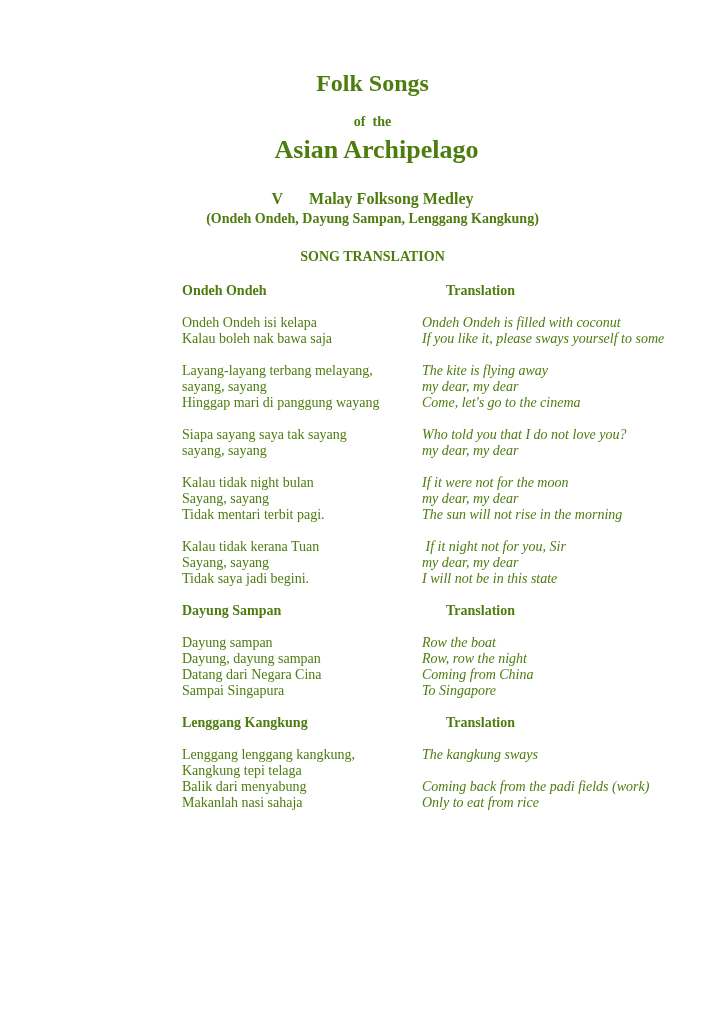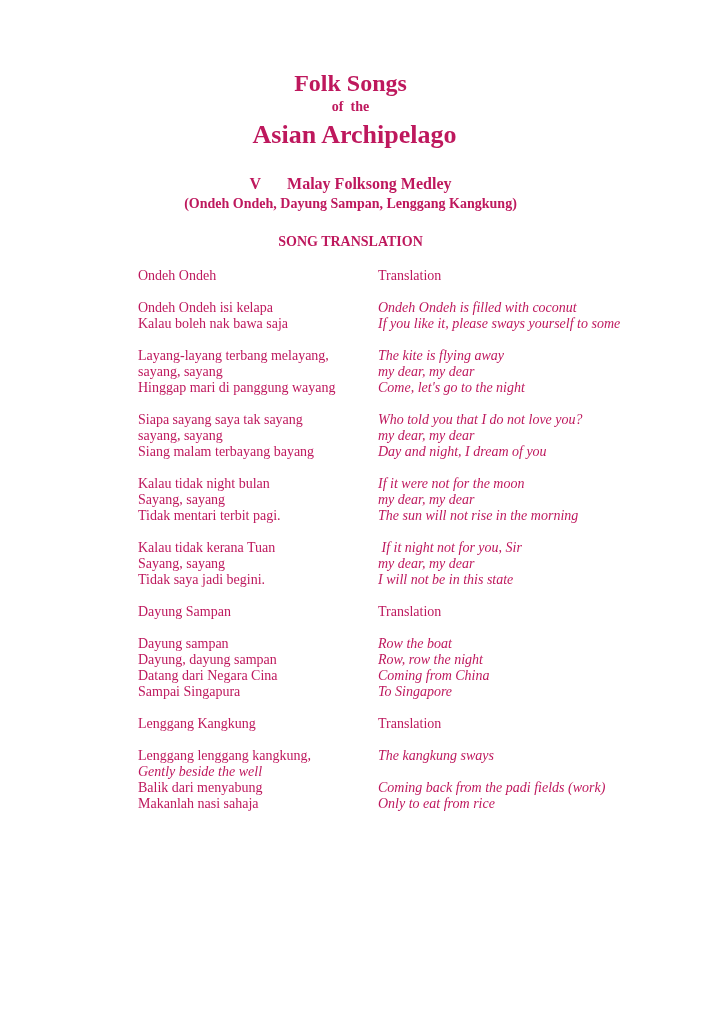--- a/index.html
+++ b/index.html
@@ -1,43 +1,44 @@
 <!DOCTYPE html>
 <html><head>
 <meta charset="utf-8">
 <style>
   * { box-sizing: border-box; }
   html, body { margin: 0; padding: 0; background: #ffffff; }
   .page {
     width: 701px;
     height: 1024px;
     background: #ffffff;
-    color: #be185d;
+    color: #4d7c0f;
     font-family: "Liberation Serif", serif;
     padding-top: 70px;
     overflow: hidden;
+    padding-left: 44px;
   }
   .center { text-align: center; }
   .title-main  { font-size: 24px; font-weight: bold; line-height: 1.1; }
-  .title-of    { font-size: 14px; font-weight: bold; line-height: 16px; margin-top: 3px; white-space: pre; }
+  .title-of    { font-size: 14px; font-weight: bold; line-height: 16px; margin-top: 18px; white-space: pre; }
   .title-sub   { font-size: 26px; font-weight: bold; line-height: 1.1; margin-top: 6px; margin-left: 8px; }
   .medley      { font-size: 16px; font-weight: bold; margin-top: 25px; line-height: 18px; }
   .medley .num { margin-right: 26px; }
   .medley-subtitle { font-size: 14px; font-weight: bold; margin-top: 3px; line-height: 16px; }
   .section-heading { font-size: 14px; font-weight: bold; margin-top: 22px; line-height: 16px; }
   .content {
     margin-left: 138px;
     padding-right: 24px;
     margin-top: 18px;
     font-size: 14px;
     line-height: 16px;
   }
   .row { display: grid; grid-template-columns: 240px 1fr; }
   .row span { white-space: pre-wrap; }
-  .header-row { font-weight: normal; margin-bottom: 16px; }
+  .header-row { font-weight: bold; margin-bottom: 16px; gap: 24px; }
   .stanza { margin-bottom: 16px; }
   .trans { font-style: italic; }
   .song.gap-before { margin-top: 16px; }
 </style>
 </head>
 <body>
 
 <div class="page">
 
   <div class="center title-main">Folk Songs</div>
@@ -72,35 +73,31 @@
         <div class="row">
           <span class="orig">Layang-layang terbang melayang,</span>
           <span class="trans">The kite is flying away</span>
         </div>
         <div class="row">
           <span class="orig">sayang, sayang</span>
           <span class="trans">my dear, my dear</span>
         </div>
         <div class="row">
           <span class="orig">Hinggap mari di panggung wayang</span>
-          <span class="trans">Come, let's go to the night</span>
+          <span class="trans">Come, let's go to the cinema</span>
         </div>
       </div>
       <div class="stanza">
         <div class="row">
           <span class="orig">Siapa sayang saya tak sayang</span>
           <span class="trans">Who told you that I do not love you?</span>
         </div>
         <div class="row">
           <span class="orig">sayang, sayang</span>
           <span class="trans">my dear, my dear</span>
-        </div>
-        <div class="row">
-          <span class="orig">Siang malam terbayang bayang</span>
-          <span class="trans">Day and night, I dream of you</span>
         </div>
       </div>
       <div class="stanza">
         <div class="row">
           <span class="orig">Kalau tidak night bulan</span>
           <span class="trans">If it were not for the moon</span>
         </div>
         <div class="row">
           <span class="orig">Sayang, sayang</span>
           <span class="trans">my dear, my dear</span>
@@ -155,21 +152,21 @@
       <div class="row header-row">
         <span>Lenggang Kangkung</span>
         <span>Translation</span>
       </div>
       <div class="stanza">
         <div class="row">
           <span class="orig">Lenggang lenggang kangkung,</span>
           <span class="trans">The kangkung sways</span>
         </div>
         <div class="row">
-          <span class="trans">Gently beside the well</span>
+          <span class="orig">Kangkung tepi telaga</span>
         </div>
         <div class="row">
           <span class="orig">Balik dari menyabung</span>
           <span class="trans">Coming back from the padi fields (work)</span>
         </div>
         <div class="row">
           <span class="orig">Makanlah nasi sahaja</span>
           <span class="trans">Only to eat from rice</span>
         </div>
       </div>

